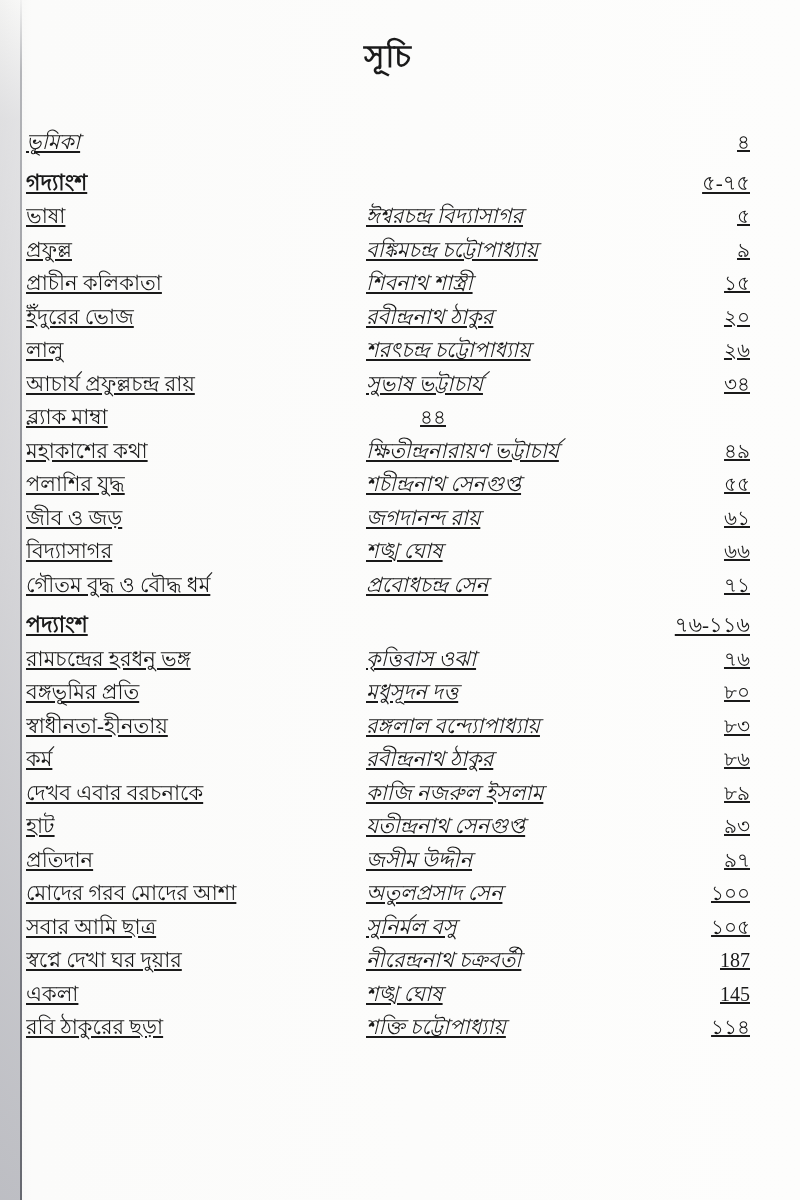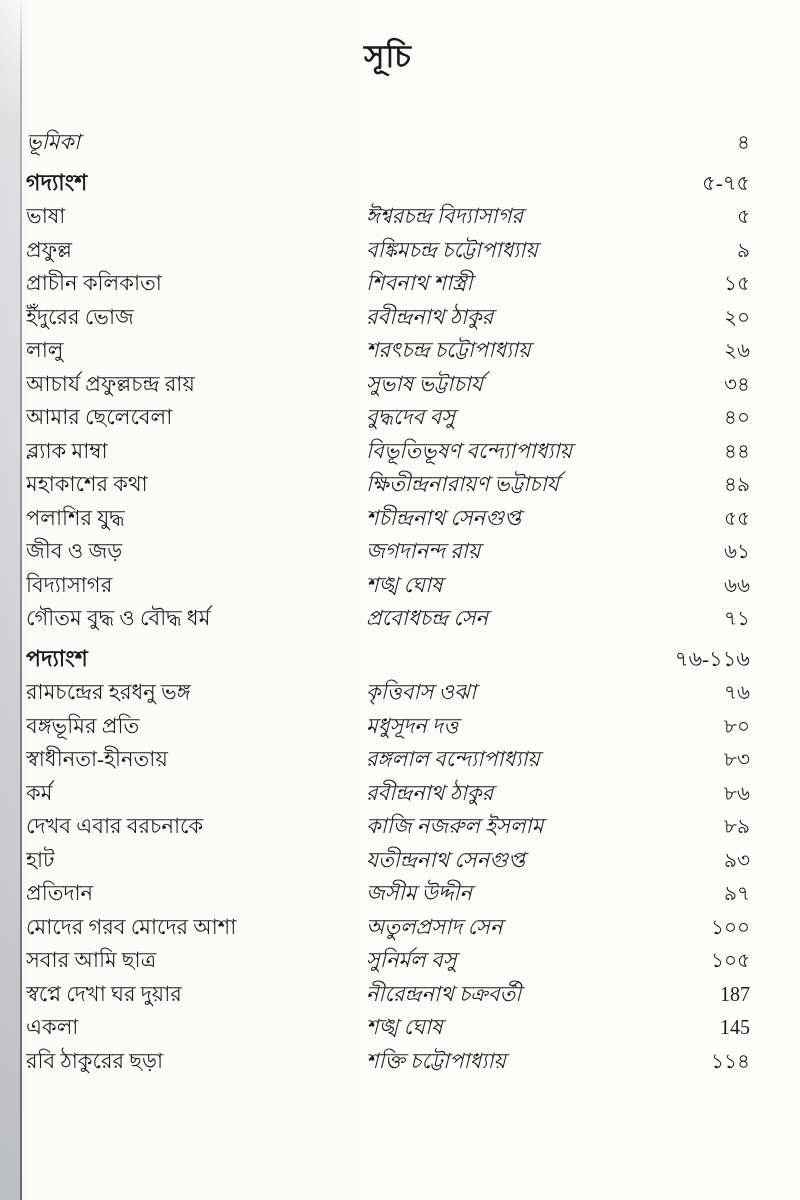--- a/index.html
+++ b/index.html
@@ -56,20 +56,21 @@
     letter-spacing: 1px;
   }
 
   .toc { width: 100%; }
 
   .row {
     display: flex;
     align-items: baseline;
     line-height: 33.5px;
     white-space: nowrap;
+    text-decoration: underline;
   }
 
   .col-title {
     flex: 0 0 340px;
     font-size: 21px;
     overflow: hidden;
   }
   .col-author {
     flex: 1 1 auto;
     font-size: 21px;
@@ -138,27 +139,21 @@
           <span class="col-title">লালু</span>
           <span class="col-author">শরৎচন্দ্র চট্টোপাধ্যায়</span>
           <span class="col-page">২৬</span>
         </div>
         <div class="row">
           <span class="col-title">আচার্য প্রফুল্লচন্দ্র রায়</span>
           <span class="col-author">সুভাষ ভট্টাচার্য</span>
           <span class="col-page">৩৪</span>
         </div>
         <div class="row">
-          <span class="col-title">আমার ছেলেবেলা</span>
-          <span class="col-author">বুদ্ধদেব বসু</span>
-          <span class="col-page">৪০</span>
-        </div>
-        <div class="row">
           <span class="col-title">ব্ল্যাক মাম্বা</span>
-          <span class="col-author">বিভূতিভূষণ বন্দ্যোপাধ্যায়</span>
           <span class="col-page">৪৪</span>
         </div>
         <div class="row">
           <span class="col-title">মহাকাশের কথা</span>
           <span class="col-author">ক্ষিতীন্দ্রনারায়ণ ভট্টাচার্য</span>
           <span class="col-page">৪৯</span>
         </div>
         <div class="row">
           <span class="col-title">পলাশির যুদ্ধ</span>
           <span class="col-author">শচীন্দ্রনাথ সেনগুপ্ত</span>

